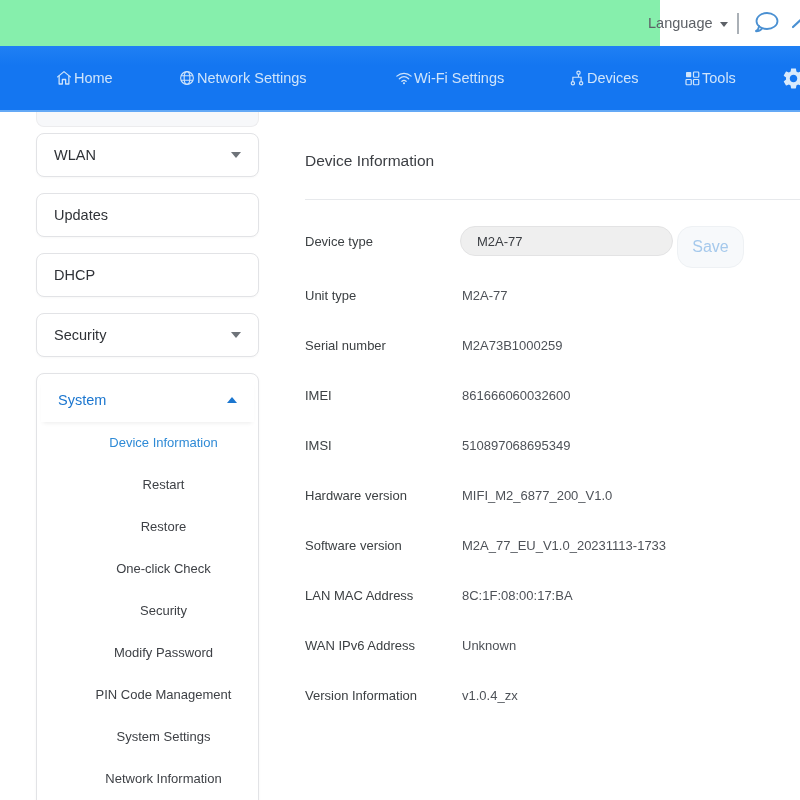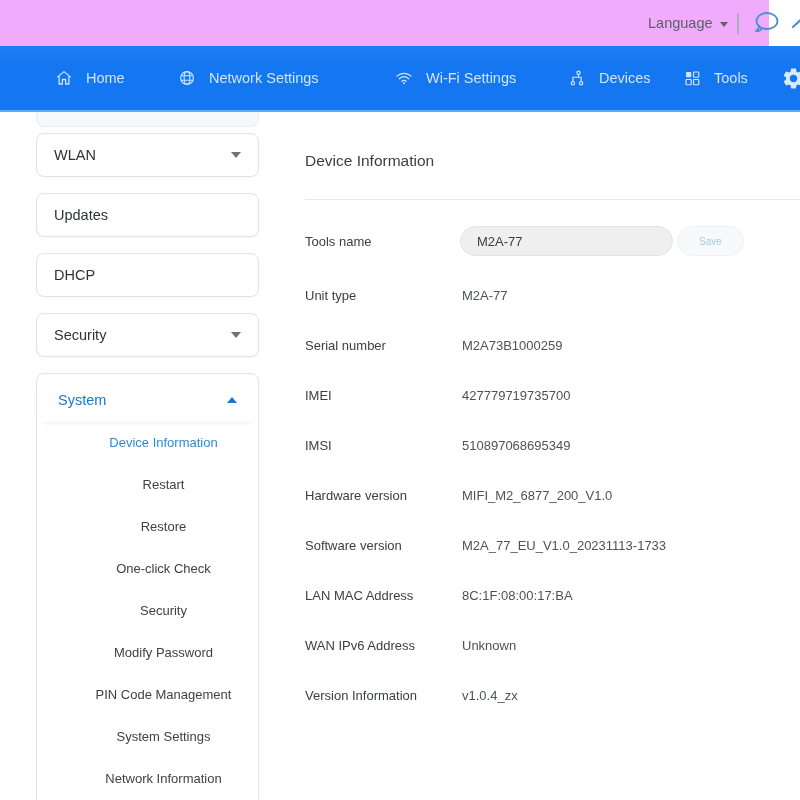--- a/index.html
+++ b/index.html
@@ -1,34 +1,34 @@
 <!DOCTYPE html>
 <html><head>
 <meta charset="utf-8">
 <style>
   * { margin:0; padding:0; box-sizing:border-box; }
   html,body { width:800px; height:800px; overflow:hidden; background:#fff; }
   .page { position:relative; width:800px; height:800px; background:#fff; overflow:hidden;
           font-family:"Liberation Sans", sans-serif; }
 
   
-  .topbar { position:absolute; top:0; left:0; width:769px; height:46px; background:#f0abfc; }
+  .topbar { position:absolute; top:0; left:0; width:660px; height:46px; background:#86efac; }
   .lang { position:absolute; left:648px; top:0; height:46px; display:flex; align-items:center;
           gap:7px; color:#5d6167; font-size:14.5px; cursor:pointer; }
   .caret-down-dark { width:0; height:0; border-left:4.5px solid transparent;
           border-right:4.5px solid transparent; border-top:5.5px solid #5d6167; margin-top:2px; }
   .topbar-divider { position:absolute; left:737px; top:13px; width:1.5px; height:21px; background:#aab0b6; }
   .chat-icon { position:absolute; left:750px; top:10px; width:32px; height:26px; cursor:pointer; }
   .partial-icon { position:absolute; left:792px; top:12px; width:16px; height:22px; cursor:pointer; }
 
   
   .nav { position:absolute; top:46px; left:0; width:800px; height:66px;
          background:linear-gradient(180deg,#1f80f4 0%, #1476f1 30%, #1476f1 100%);
          border-bottom:2px solid #64a9f6; }
-  .nav-item { position:absolute; top:0; height:64px; display:flex; align-items:center; gap:13px;
+  .nav-item { position:absolute; top:0; height:64px; display:flex; align-items:center; gap:1px;
               color:#cfe4fb; font-size:14.5px; cursor:pointer; white-space:nowrap; }
   .nav-item svg { width:18px; height:18px; display:block; }
   .nav-gear { position:absolute; left:781px; top:20px; width:25px; height:25px; color:#d9eafc; cursor:pointer; }
   .nav-gear svg { width:25px; height:25px; }
 
   
   .card { position:absolute; left:36px; width:223px; background:#fff;
           border:1px solid #e2e3e6; border-radius:8px; }
   .card-sliver { top:112px; height:15px; border-top:none; border-radius:0 0 8px 8px;
           background:#f7f8fa; border-color:#ececee; }
@@ -49,22 +49,22 @@
 
   
   .main-title { position:absolute; left:305px; top:152px; font-size:15.5px; color:#3b3e43; }
   .main-divider { position:absolute; left:305px; top:199px; width:495px; height:1px; background:#e7e9ec; }
   .devname-row { position:absolute; left:305px; top:226px; width:495px; height:31px; }
   .devname-label { position:absolute; left:0; top:0; height:31px; line-height:31px;
           font-size:13px; color:#3c4043; }
   .devname-input { position:absolute; left:155px; top:0; width:213px; height:30px;
           border-radius:15px; background:#efefef; border:1px solid #e3e3e4; font-size:13px;
           color:#3a3d42; padding:0 16px; outline:none; font-family:"Liberation Sans",sans-serif; }
-  .save-btn { position:absolute; left:372px; top:0; width:67px; height:30px; border-radius:15px;
-          background:#f7f9fb; border:1px solid #eef1f4; color:#a5c9ec; font-size:10px;
+  .save-btn { position:absolute; left:372px; top:0; width:67px; height:42px; border-radius:15px;
+          background:#f7f9fb; border:1px solid #eef1f4; color:#a5c9ec; font-size:16px;
           cursor:pointer; font-family:"Liberation Sans",sans-serif; }
   .info-rows { position:absolute; left:305px; top:270px; width:495px; }
   .info-row { height:50px; display:flex; align-items:center; }
   .info-label { width:157px; flex:0 0 157px; font-size:13px; color:#3c4043; }
   .info-value { font-size:13px; color:#4e5258; }
 </style>
 </head>
 <body>
 
 <div class="page">
@@ -171,38 +171,38 @@
         <div class="sys-child">PIN Code Management</div>
         <div class="sys-child">System Settings</div>
         <div class="sys-child">Network Information</div>
       </div>
   </div>
 
   <div class="main-title">Device Information</div>
   <div class="main-divider"></div>
 
   <div class="devname-row">
-    <span class="devname-label">Tools name</span>
+    <span class="devname-label">Device type</span>
     <input class="devname-input" type="text" value="M2A-77" style="">
     <button class="save-btn">Save</button>
   </div>
 
   <div class="info-rows">
 
   <div class="info-row">
         <span class="info-label">Unit type</span>
         <span class="info-value">M2A-77</span>
       </div>
       <div class="info-row">
         <span class="info-label">Serial number</span>
         <span class="info-value">M2A73B1000259</span>
       </div>
       <div class="info-row">
         <span class="info-label">IMEI</span>
-        <span class="info-value">427779719735700</span>
+        <span class="info-value">861666060032600</span>
       </div>
       <div class="info-row">
         <span class="info-label">IMSI</span>
         <span class="info-value">510897068695349</span>
       </div>
       <div class="info-row">
         <span class="info-label">Hardware version</span>
         <span class="info-value">MIFI_M2_6877_200_V1.0</span>
       </div>
       <div class="info-row">

